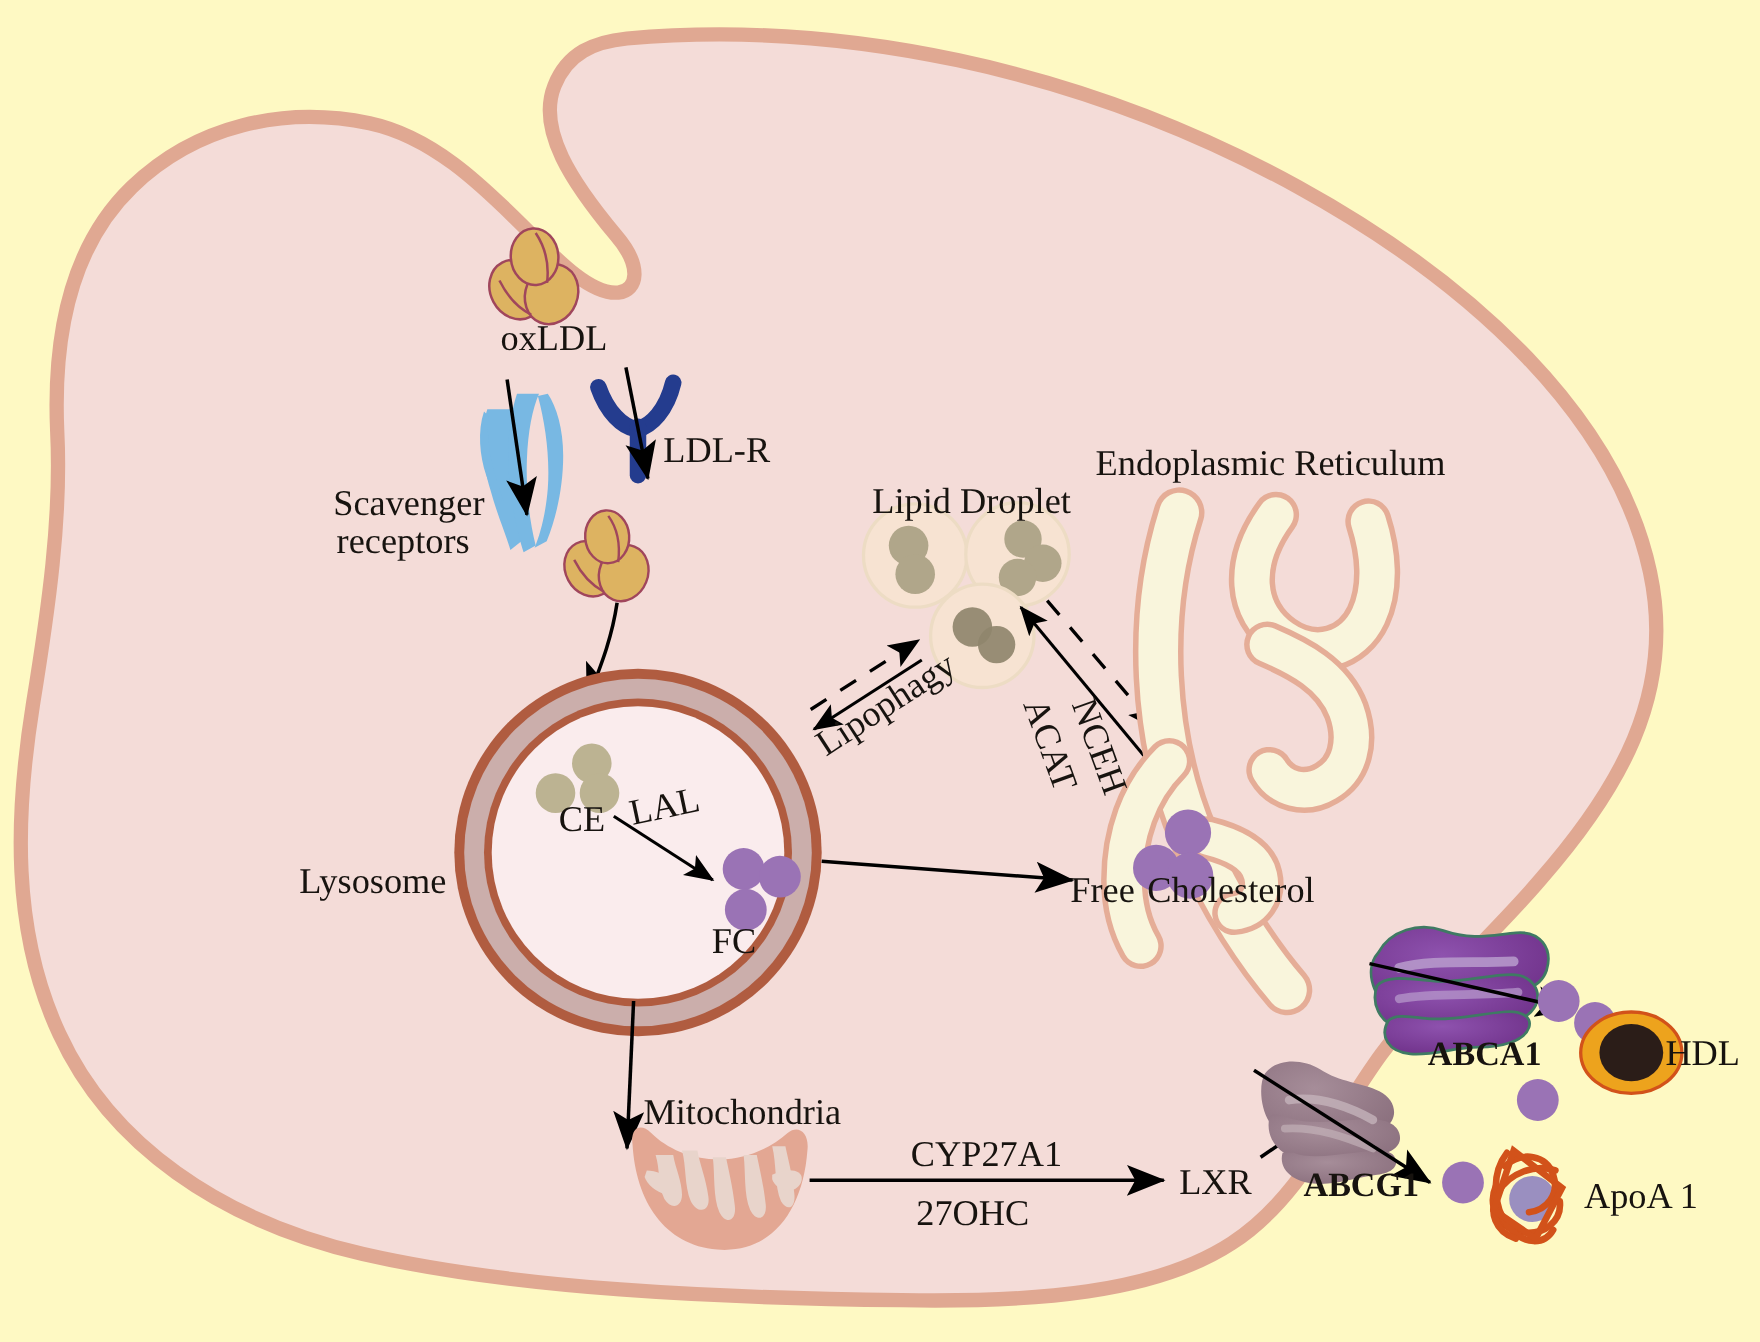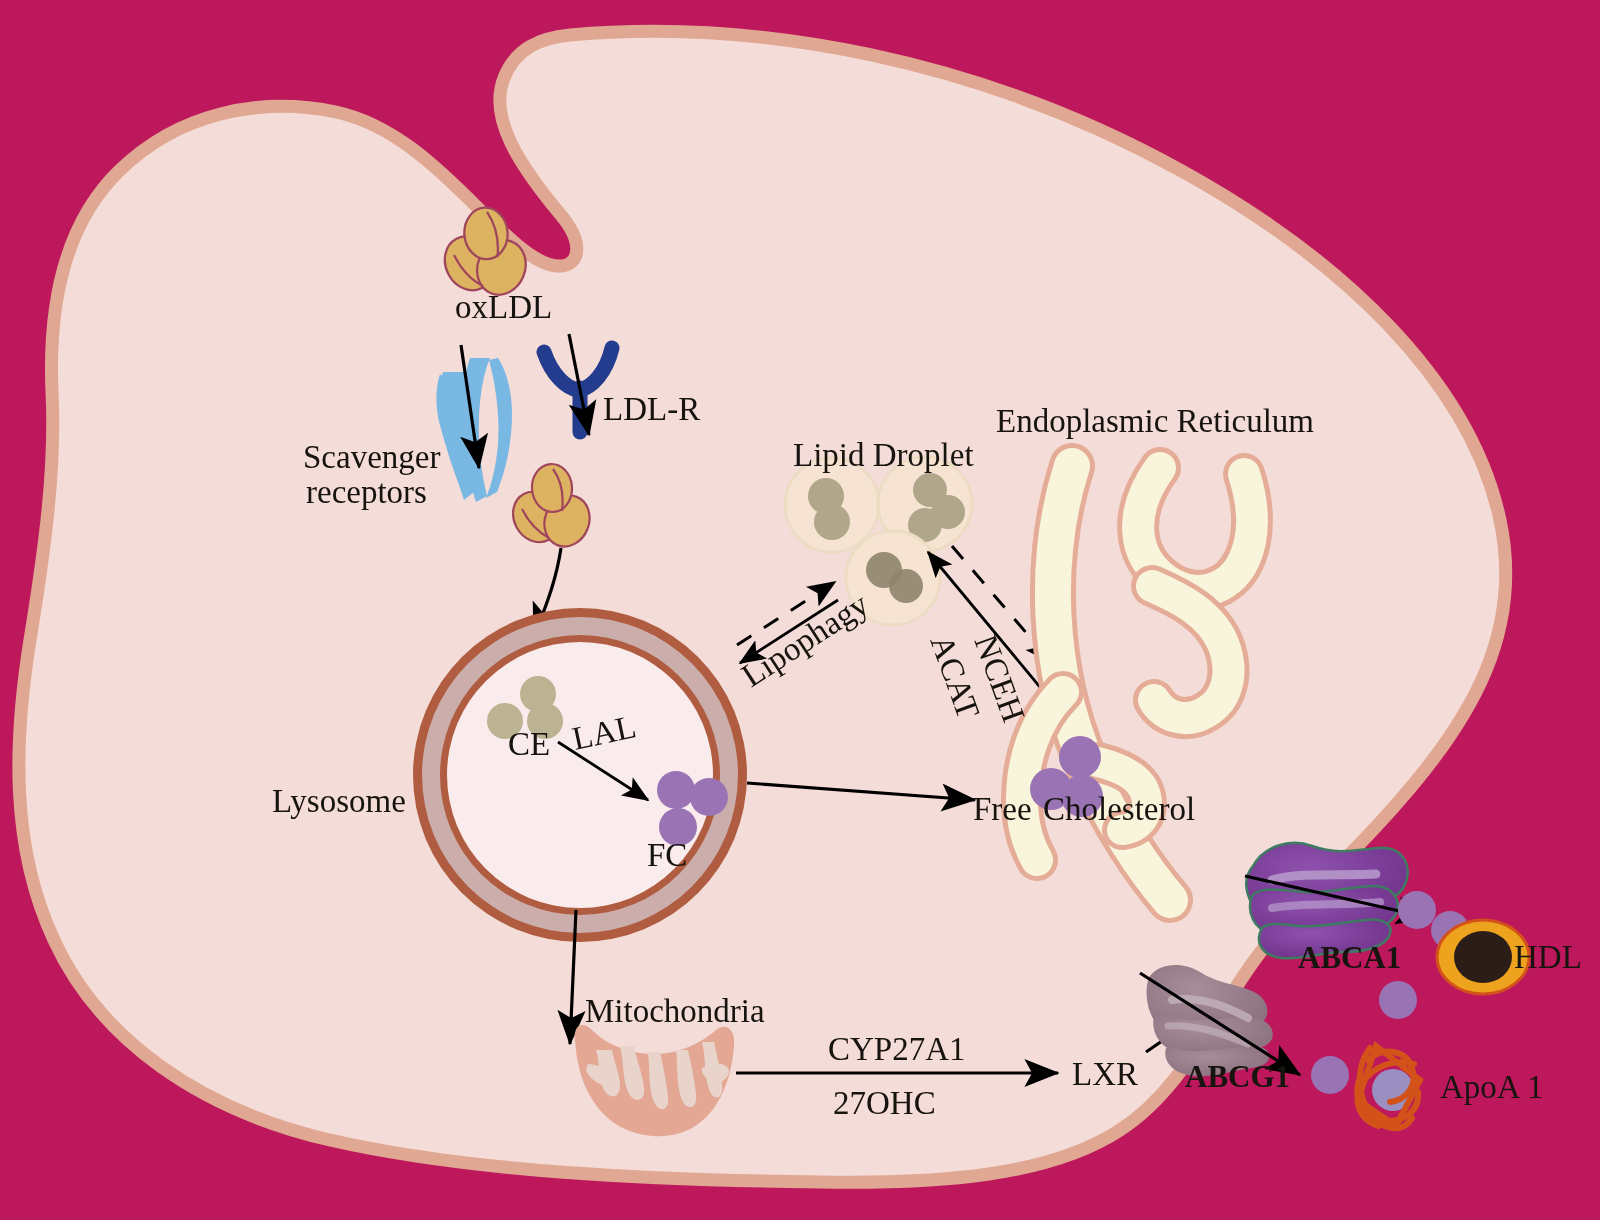--- a/index.html
+++ b/index.html
@@ -4,21 +4,21 @@
 <style>
   html, body {
     margin: 0;
     padding: 0;
     background: #ffffff;
   }
   #stage {
     position: relative;
     width: 1600px;
     height: 1220px;
-    background: #be185d;
+    background: #fef9c3;
     overflow: hidden;
     font-family: "Liberation Serif", "DejaVu Serif", serif;
   }
   #stage svg {
     position: absolute;
     top: 0;
     left: 0;
     width: 1600px;
     height: 1220px;
   }

